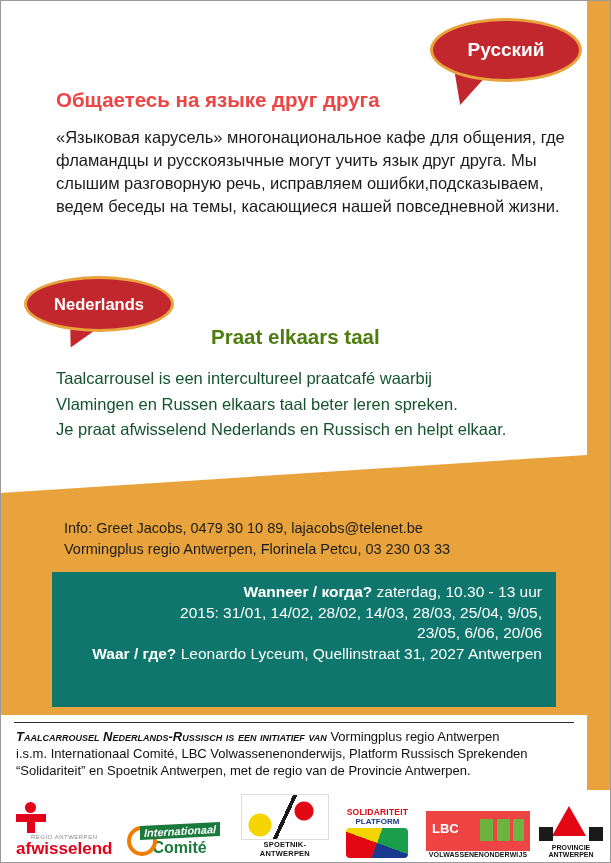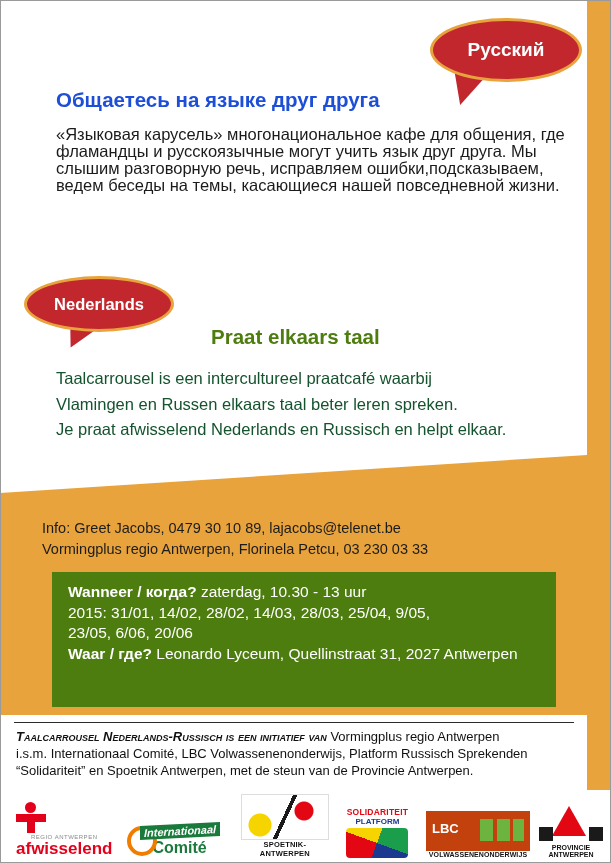--- a/index.html
+++ b/index.html
@@ -65,46 +65,47 @@
     background: #e8a33d;
     clip-path: polygon(0 38px, 587px 0px, 587px 260px, 0 260px);
   }
   
   .blue-box {
     position: absolute;
     left: 52px;
     top: 572px;
     width: 504px;
     height: 135px;
-    background: #4d7c0f;
+    background: #0f766e;
+    text-align: right;
   }
   .blue-box-inner {
     padding: 10px 14px 0 16px;
     color: #ffffff;
     font-size: 15.5px;
     line-height: 20.5px;
   }
   .blue-box-inner b { font-weight: bold; }
   
   .ru-head {
     position: absolute;
     left: 56px;
     top: 88px;
     width: 500px;
-    color: #1d4ed8;
+    color: #ef4444;
     font-size: 20.5px;
     font-weight: bold;
   }
   .ru-para {
     position: absolute;
     left: 56px;
     top: 126px;
     width: 520px;
     font-size: 16.5px;
-    line-height: 17px;
+    line-height: 23px;
     color: #1b1b1b;
   }
   .nl-head {
     position: absolute;
     left: 211px;
     top: 325px;
     width: 370px;
     color: #4d7c0f;
     font-size: 20.5px;
     font-weight: bold;
@@ -114,21 +115,21 @@
     left: 56px;
     top: 366px;
     width: 520px;
     font-size: 16.5px;
     line-height: 25.5px;
     color: #14532d;
   }
   
   .info-lines {
     position: absolute;
-    left: 42px;
+    left: 64px;
     top: 518px;
     width: 510px;
     font-size: 14.5px;
     line-height: 21px;
     color: #1c1c1c;
   }
   
   .balloon {
     position: absolute;
     background: #c1272d;
@@ -295,21 +296,21 @@
     margin-top: 2px;
     width: 62px; height: 30px;
     background:
       conic-gradient(from 200deg at 50% 50%, #e30613 0 25%, #f6d400 25% 50%, #1a9e4b 50% 75%, #1b3a8f 75% 100%);
     border-radius: 4px;
   }
   
   .logo-lbc { width: 112px; }
   .lbc-art {
     width: 104px; height: 40px;
-    background: #c2410c;
+    background: #ef4444;
     position: relative;
   }
   .lbc-txt {
     position: absolute;
     left: 6px; top: 10px;
     color: #ffffff;
     font-size: 13px;
     font-weight: bold;
   }
   .lbc-blocks {
@@ -398,21 +399,21 @@
     <div class="balloon balloon-nl">
       <span>Nederlands</span>
     </div>
 
     <div class="footer-rule"></div>
     <div class="footer-text">
       <div>
         <span class="smallcaps">Taalcarrousel Nederlands-Russisch is een initiatief van</span><span> Vormingplus regio Antwerpen</span>
       </div>
       <div>i.s.m. Internationaal Comité, LBC Volwassenenonderwijs, Platform Russisch Sprekenden</div>
-      <div>“Solidariteit” en Spoetnik Antwerpen, met de steun van de Provincie Antwerpen.</div>
+      <div>“Solidariteit” en Spoetnik Antwerpen, met de regio van de Provincie Antwerpen.</div>
     </div>
 
     <div class="logos">
 
       <div class="logo logo-vp">
         <div class="vp-fig">
           <div class="vp-circle"></div>
           <div class="vp-body"></div>
           <div class="vp-legs"></div>
         </div>

